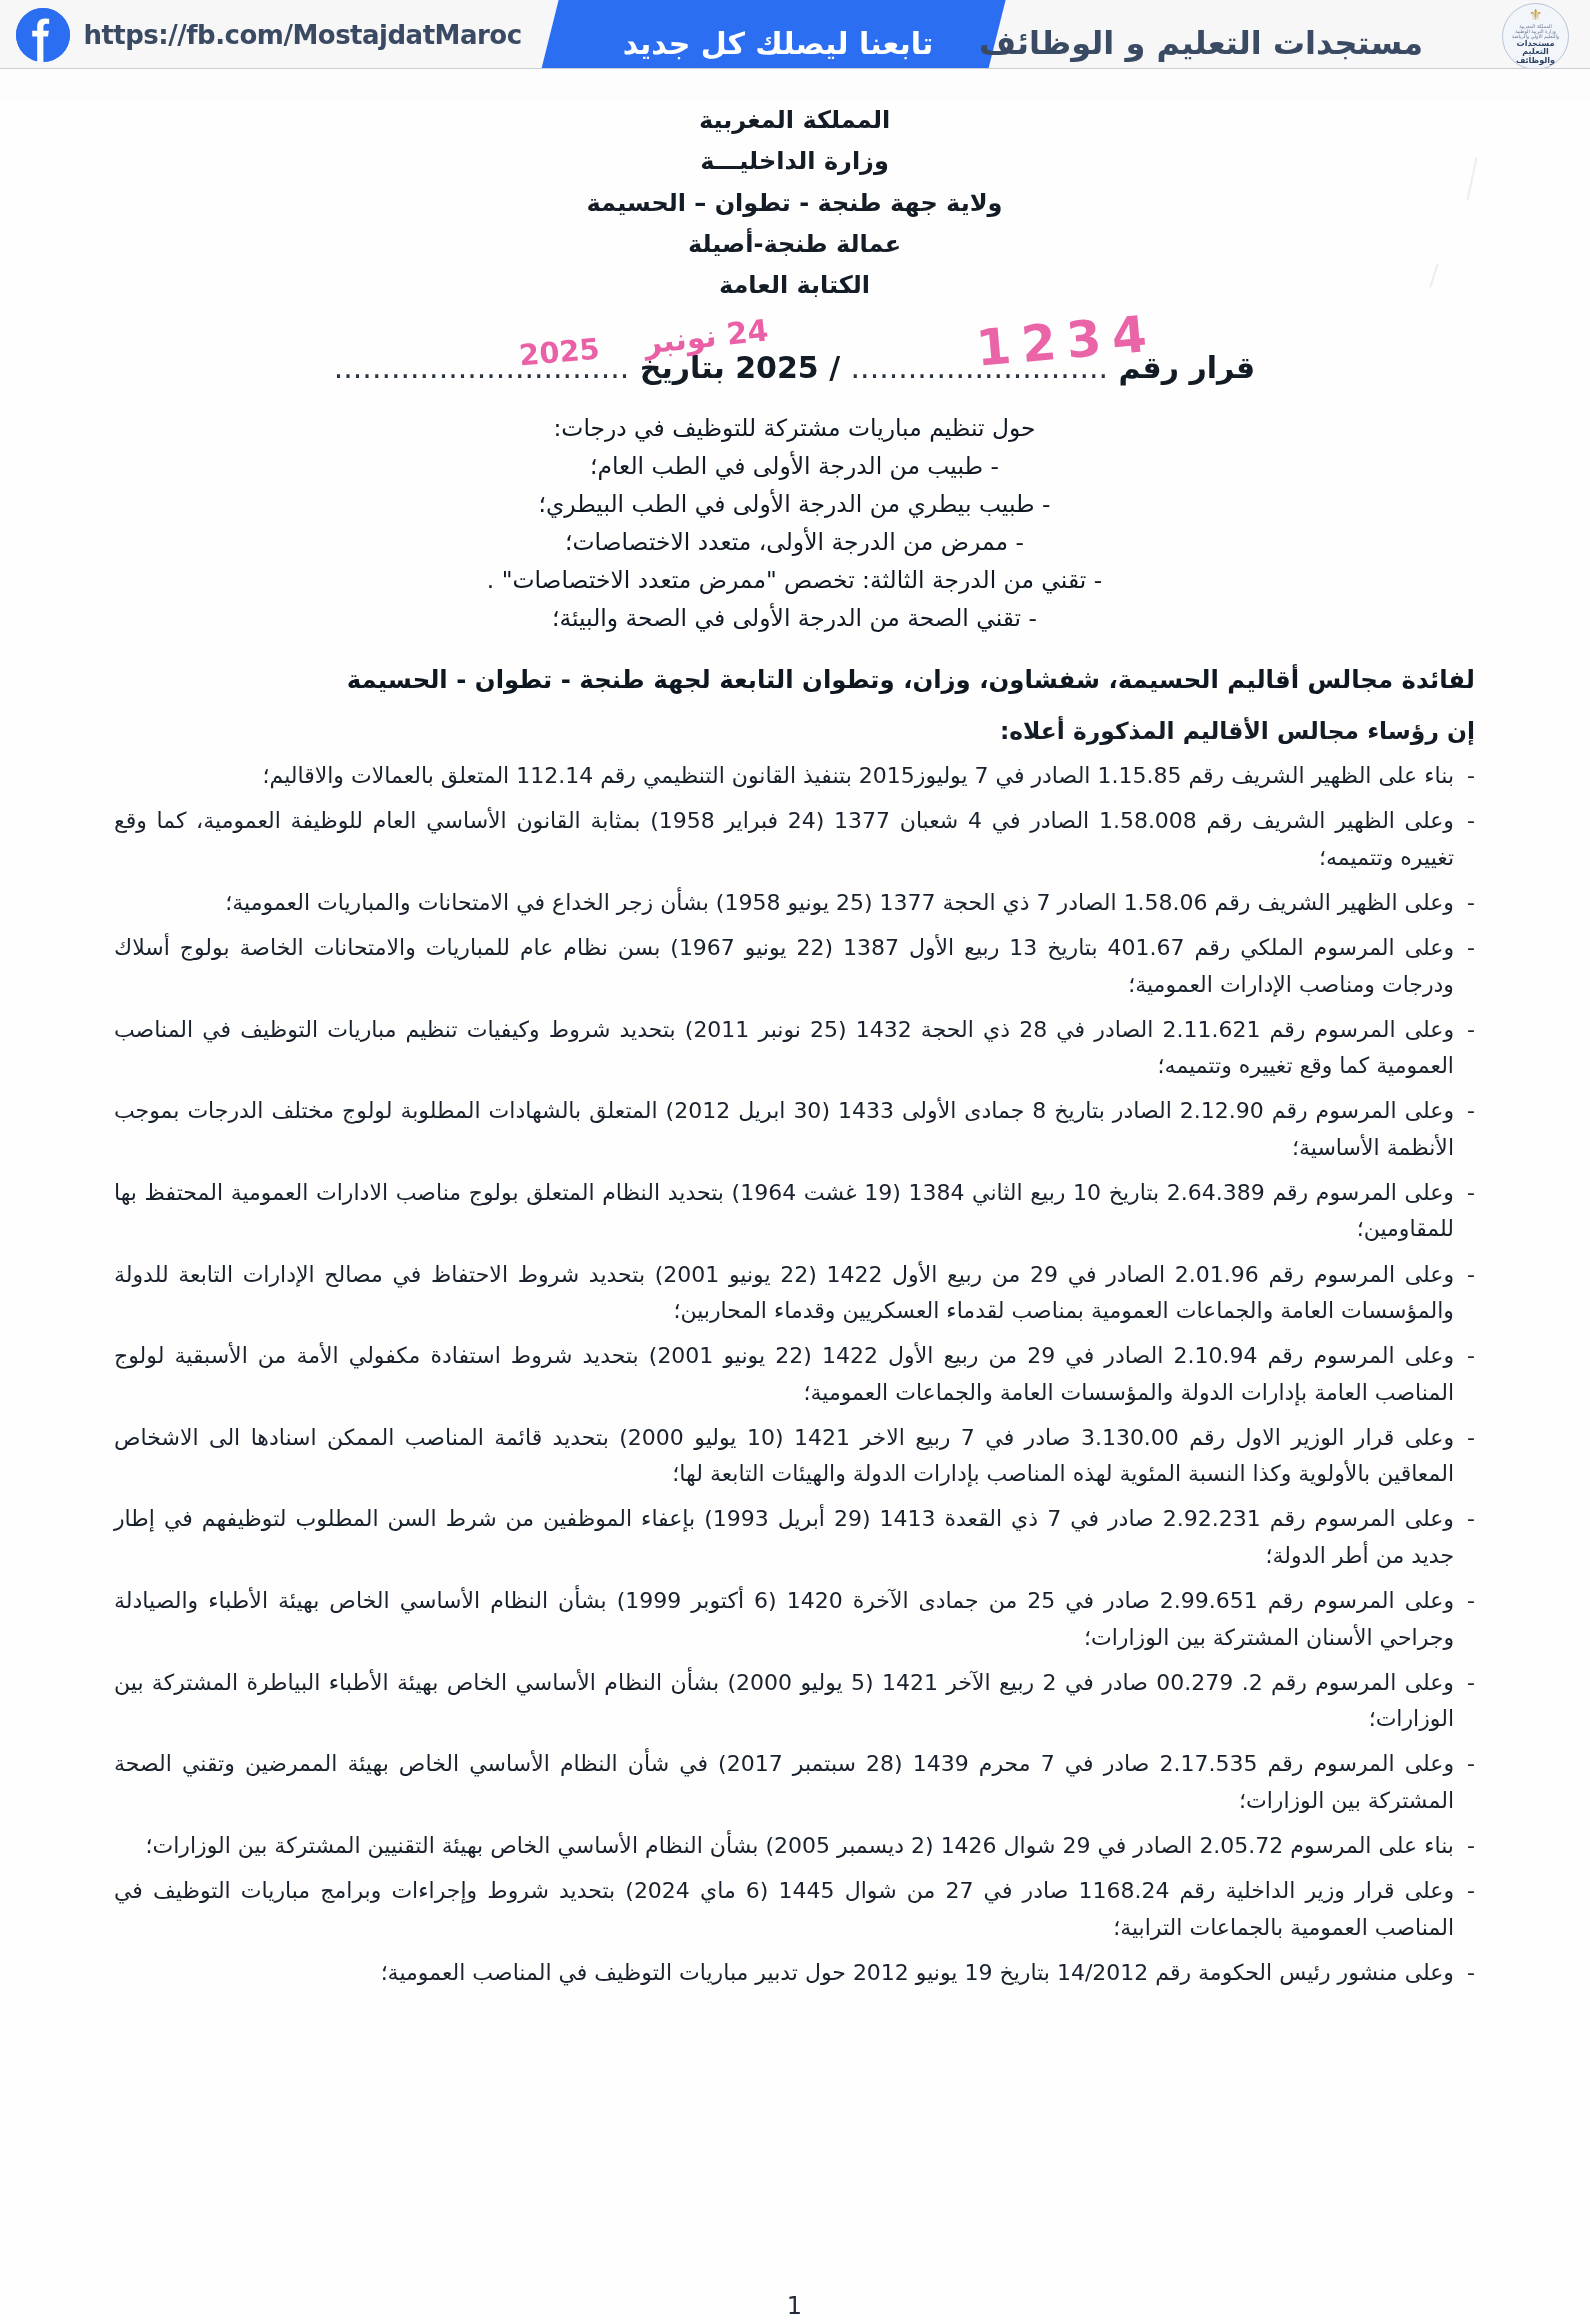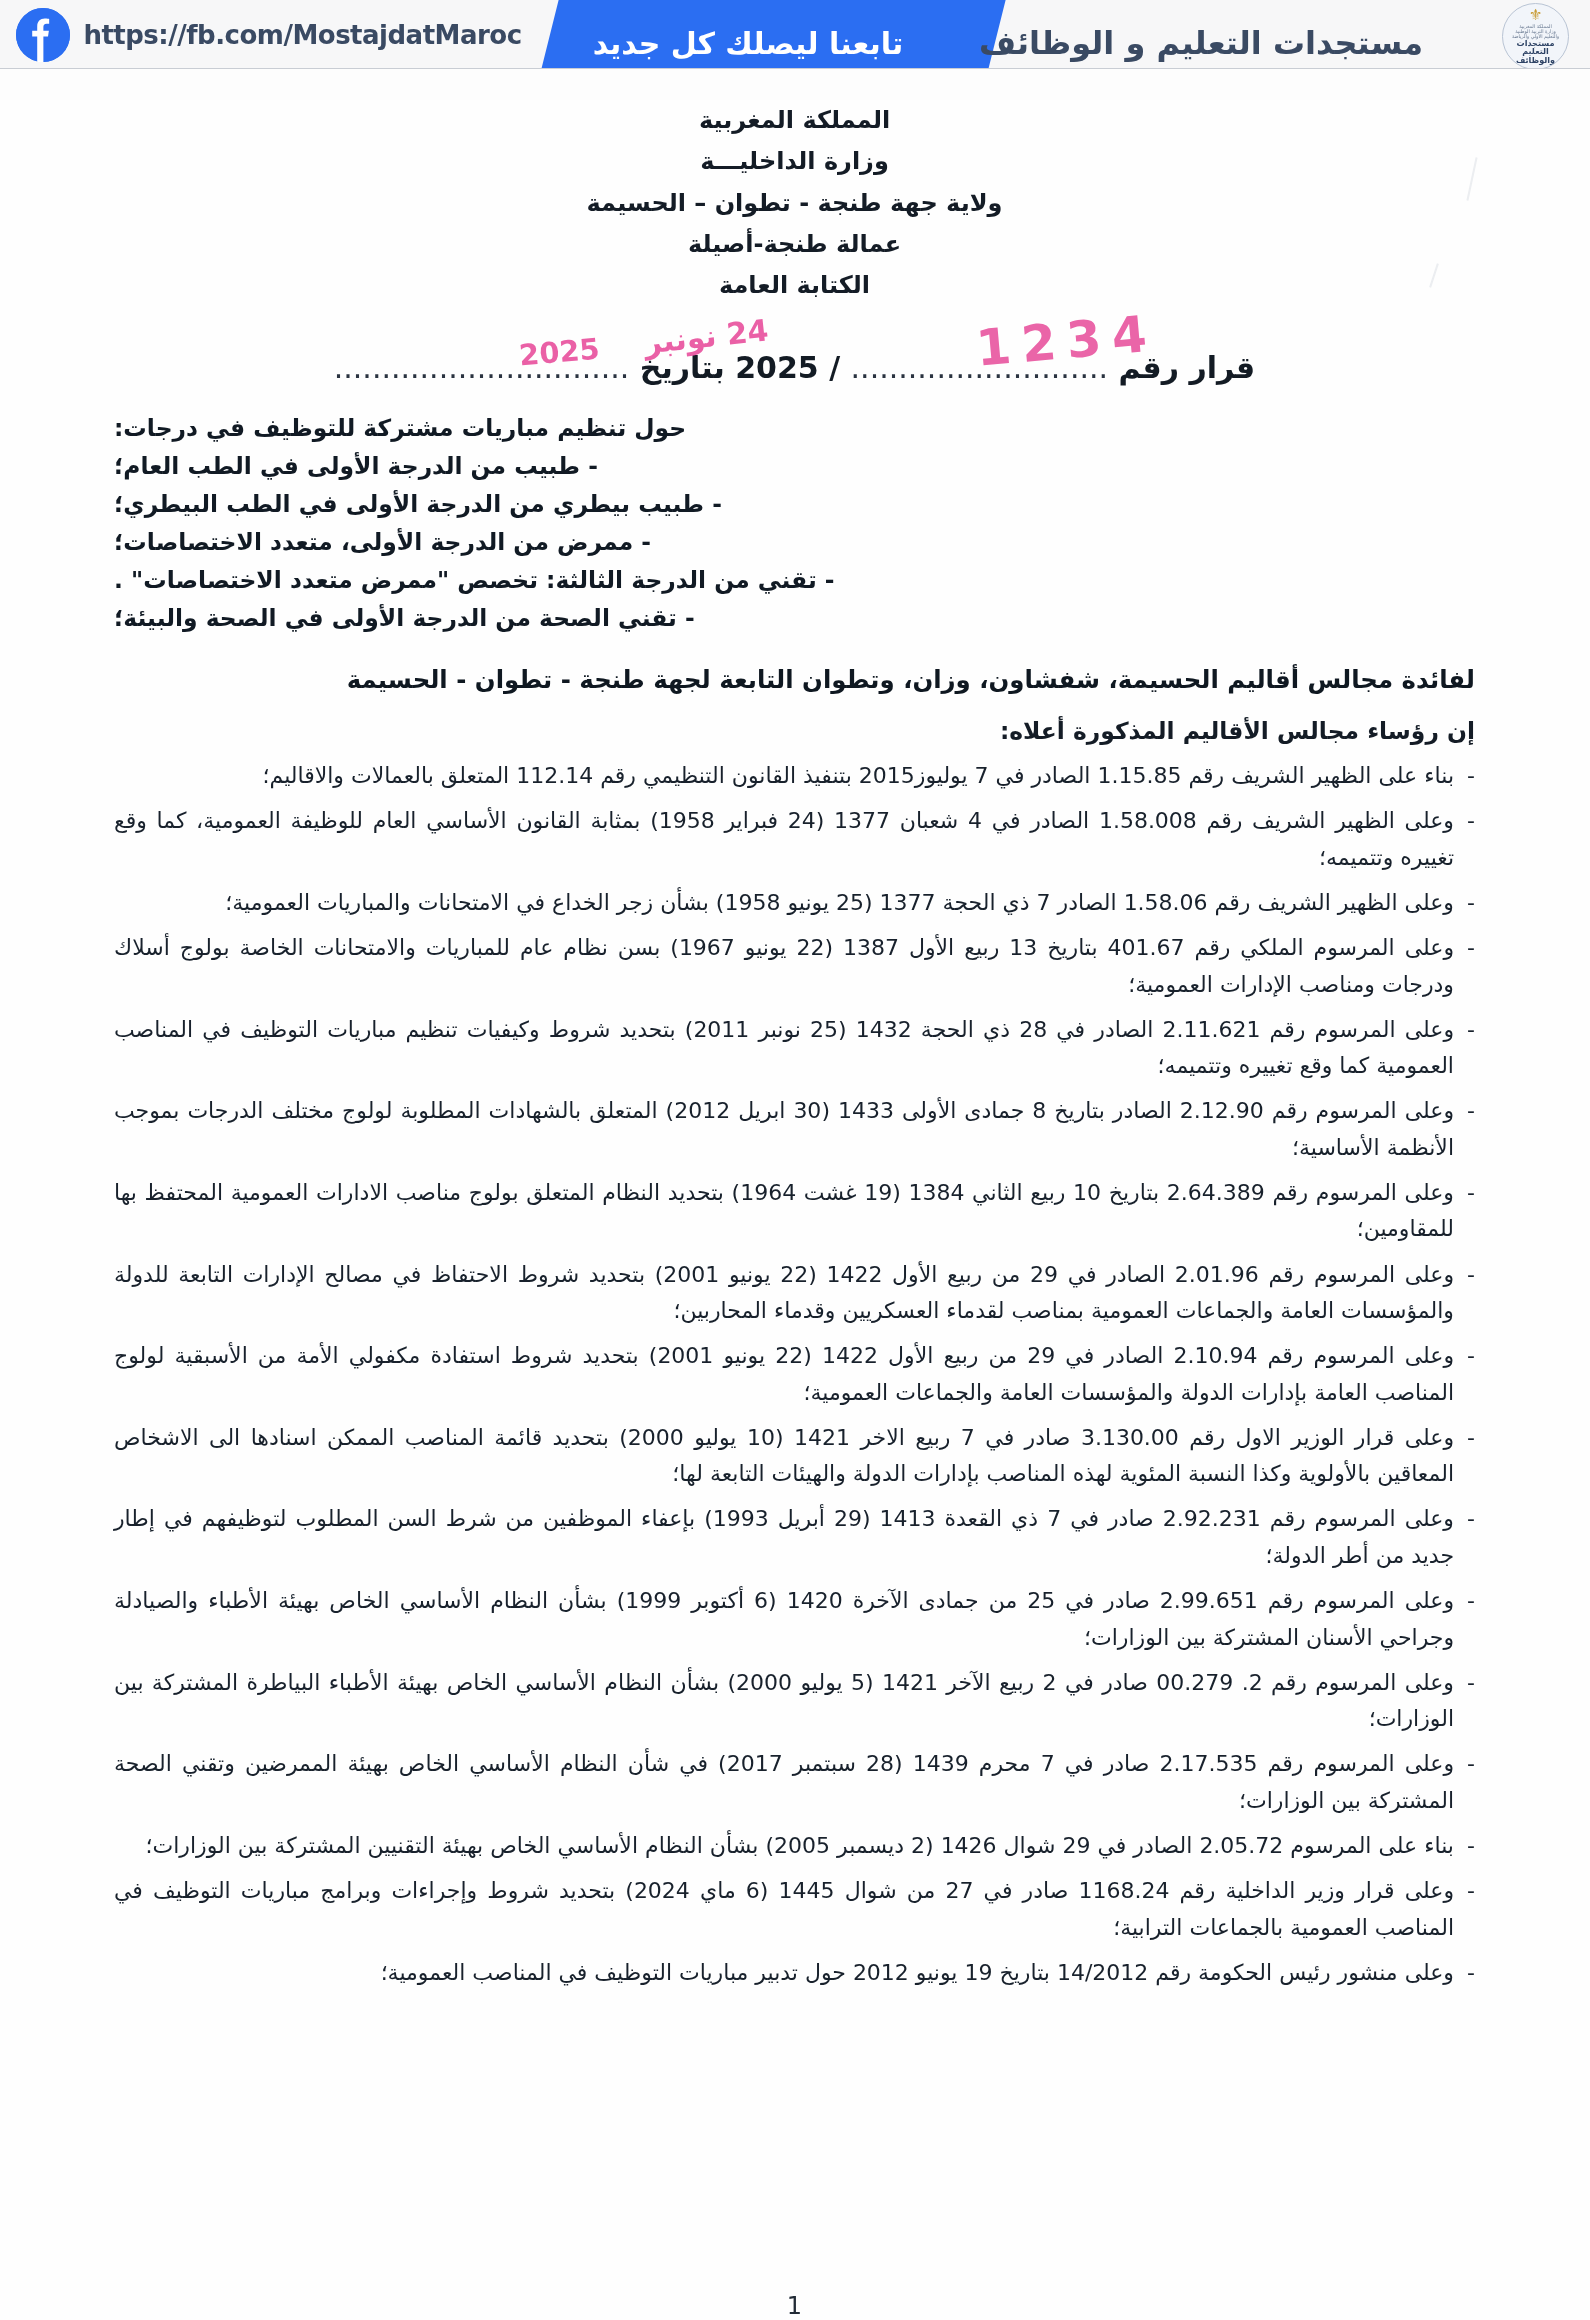--- a/index.html
+++ b/index.html
@@ -61,21 +61,21 @@
   .fb-url {
     font-family: "DejaVu Sans", sans-serif;
     font-size: 26px;
     font-weight: 700;
     color: #3a4a63;
     letter-spacing: -0.5px;
     white-space: nowrap;
   }
   .fb-slogan {
     position: absolute;
-    left: 553px;
+    left: 583px;
     top: 0;
     width: 392px;
     height: 86px;
     display: flex;
     align-items: center;
     justify-content: center;
     color: #ffffff;
     font-size: 30px;
     font-weight: 700;
     white-space: nowrap;
@@ -188,24 +188,24 @@
   .hand-year {
     top: -15.3px;
     right: 875px;
     font-size: 29px;
     transform: rotate(-5deg);
     opacity: 0.9;
   }
 
   .subject {
     margin: 25px 115px 0 115px;
-    text-align: left;
+    text-align: center;
     font-size: 23.4px;
     line-height: 1.62;
-    font-weight: 700;
+    font-weight: 400;
     color: #111a24;
   }
   .subject .sl { display: block; white-space: nowrap; }
 
   .beneficiary {
     margin: 27px 115px 0 115px;
     font-size: 24.4px;
     font-weight: 700;
     color: #0f1821;
     white-space: nowrap;

